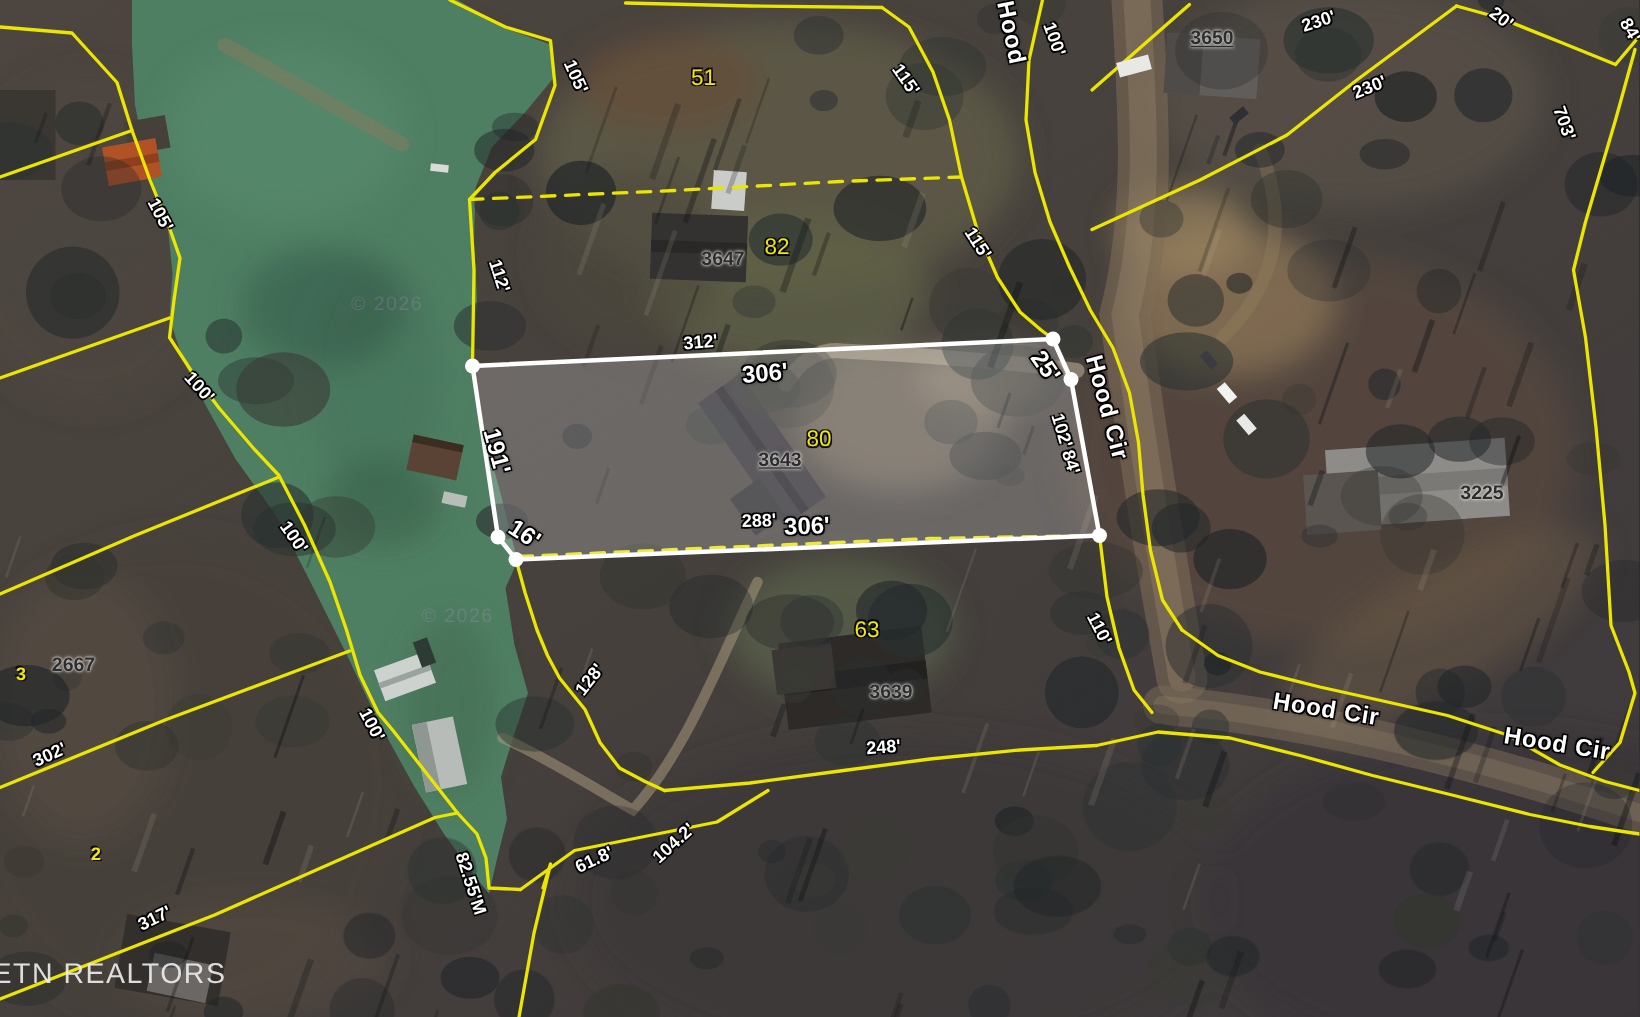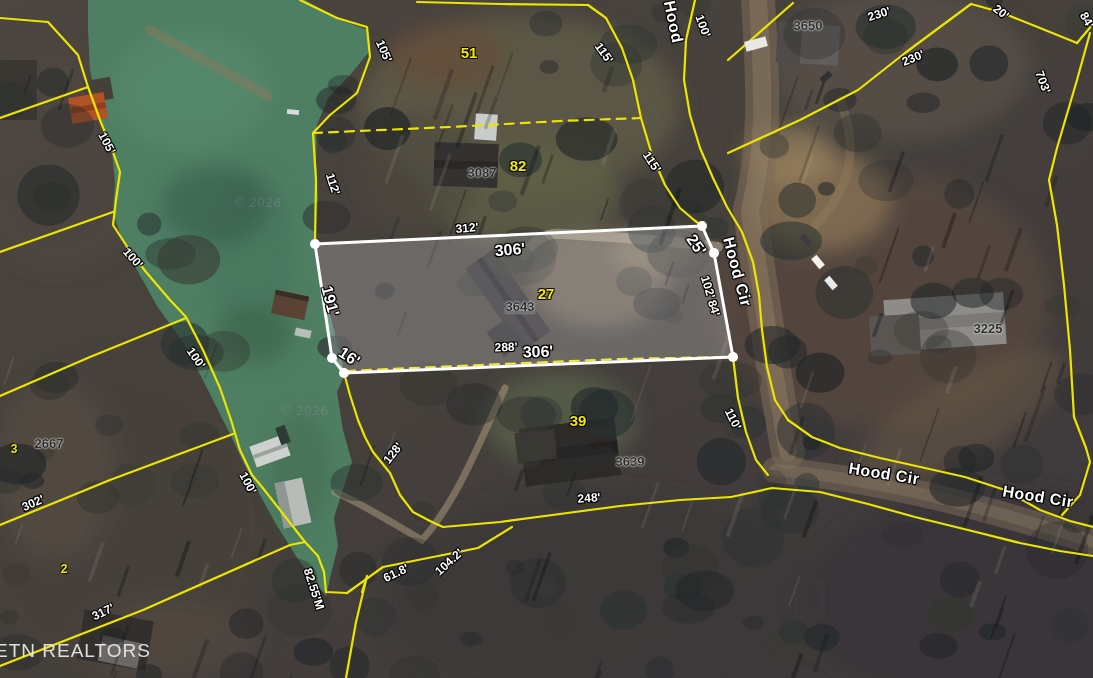--- a/index.html
+++ b/index.html
@@ -5,21 +5,21 @@
   html,body{margin:0;padding:0;background:#222;}
   #stage{position:relative;width:1093px;height:678px;overflow:hidden;background:#454039;
          font-family:"Liberation Sans",sans-serif;}
   #map-svg{position:absolute;left:0;top:0;}
   #labels{position:absolute;left:0;top:0;width:100%;height:100%;}
   .lbl{position:absolute;white-space:nowrap;pointer-events:none;line-height:1;}
   .dim{font-size:12px;font-weight:bold;color:#fff;
        text-shadow:-1px -1px 0 #000,1px -1px 0 #000,-1px 1px 0 #000,1px 1px 0 #000,0 0 2px #000;}
   .dim-lg{font-size:16px;font-weight:bold;color:#fff;
        text-shadow:-1px -1px 0 #000,1px -1px 0 #000,-1px 1px 0 #000,1px 1px 0 #000,0 0 3px #000;}
-  .lot{font-size:15px;font-weight:bold;color:#f2e70a;
+  .lot{font-size:15px;font-weight:normal;color:#f2e70a;
        text-shadow:-1px -1px 0 rgba(0,0,0,.85),1px 1px 0 rgba(0,0,0,.85),1px -1px 0 rgba(0,0,0,.85),-1px 1px 0 rgba(0,0,0,.85);}
   .lot-sm{font-size:12px;font-weight:bold;color:#f2e70a;
        text-shadow:-1px -1px 0 rgba(0,0,0,.85),1px 1px 0 rgba(0,0,0,.85);}
   .house{font-size:13px;font-weight:bold;color:#2d2d31;
        text-shadow:0 0 2px rgba(230,230,220,.85),0 0 1px rgba(235,235,225,.9),0 0 3px rgba(220,220,210,.6);}
   .road{font-size:16px;font-weight:bold;color:#fff;letter-spacing:.5px;
        text-shadow:-1px -1px 0 #000,1px -1px 0 #000,-1px 1px 0 #000,1px 1px 0 #000,0 0 3px #000;}
   .watermark{font-size:19px;font-weight:normal;color:#ececec;opacity:.92;letter-spacing:1px;}
   .copyright{font-size:13px;color:#f0abfc;opacity:.16;letter-spacing:1px;}
 </style>
@@ -460,28 +460,28 @@
       <div class="lbl dim" style="left: 733px; top: 419px; transform: translate(-50%, -50%) rotate(63deg);">110'</div>
       <div class="lbl dim" style="left: 393px; top: 453px; transform: translate(-50%, -50%) rotate(-52deg);">128'</div>
       <div class="lbl dim" style="left: 589px; top: 498px; transform: translate(-50%, -50%) rotate(-4deg);">248'</div>
       <div class="lbl dim" style="left: 449px; top: 562px; transform: translate(-50%, -50%) rotate(-42deg);">104.2'</div>
       <div class="lbl dim" style="left: 396px; top: 573px; transform: translate(-50%, -50%) rotate(-25deg);">61.8'</div>
       <div class="lbl dim" style="left: 314px; top: 589px; transform: translate(-50%, -50%) rotate(72deg);">82.55'M</div>
       <div class="lbl dim" style="left: 33px; top: 503px; transform: translate(-50%, -50%) rotate(-24deg);">302'</div>
       <div class="lbl dim" style="left: 103px; top: 612px; transform: translate(-50%, -50%) rotate(-26deg);">317'</div>
       <div class="lbl lot" style="left: 469px; top: 52px; transform: translate(-50%, -50%) rotate(0deg);">51</div>
       <div class="lbl lot" style="left: 518px; top: 165px; transform: translate(-50%, -50%) rotate(0deg);">82</div>
-      <div class="lbl lot" style="left: 546px; top: 293px; transform: translate(-50%, -50%) rotate(0deg);">27</div>
-      <div class="lbl lot" style="left: 578px; top: 420px; transform: translate(-50%, -50%) rotate(0deg);">39</div>
+      <div class="lbl lot" style="left: 546px; top: 293px; transform: translate(-50%, -50%) rotate(0deg);">80</div>
+      <div class="lbl lot" style="left: 578px; top: 420px; transform: translate(-50%, -50%) rotate(0deg);">63</div>
       <div class="lbl lot-sm" style="left: 14px; top: 449px; transform: translate(-50%, -50%) rotate(0deg);">3</div>
       <div class="lbl lot-sm" style="left: 64px; top: 569px; transform: translate(-50%, -50%) rotate(0deg);">2</div>
-      <div class="lbl house" style="left: 482px; top: 172px; transform: translate(-50%, -50%) rotate(0deg);">3087</div>
+      <div class="lbl house" style="left: 482px; top: 172px; transform: translate(-50%, -50%) rotate(0deg);">3647</div>
       <div class="lbl house" style="left: 520px; top: 306px; transform: translate(-50%, -50%) rotate(0deg); text-decoration: underline;">3643</div>
-      <div class="lbl house" style="left: 594px; top: 461px; transform: translate(-50%, -50%) rotate(0deg); margin-left: 36px;">3639</div>
-      <div class="lbl house" style="left: 808px; top: 25px; transform: translate(-50%, -50%) rotate(0deg);">3650</div>
+      <div class="lbl house" style="left: 594px; top: 461px; transform: translate(-50%, -50%) rotate(0deg);">3639</div>
+      <div class="lbl house" style="left: 808px; top: 25px; transform: translate(-50%, -50%) rotate(0deg); text-decoration: underline;">3650</div>
       <div class="lbl house" style="left: 988px; top: 328px; transform: translate(-50%, -50%) rotate(0deg);">3225</div>
       <div class="lbl house" style="left: 49px; top: 443px; transform: translate(-50%, -50%) rotate(0deg);">2667</div>
       <div class="lbl road" style="left: 673px; top: 22px; transform: translate(-50%, -50%) rotate(78deg);">Hood</div>
       <div class="lbl road" style="left: 737px; top: 272px; transform: translate(-50%, -50%) rotate(75deg);">Hood Cir</div>
       <div class="lbl road" style="left: 884px; top: 474px; transform: translate(-50%, -50%) rotate(9deg);">Hood Cir</div>
       <div class="lbl road" style="left: 1038px; top: 497px; transform: translate(-50%, -50%) rotate(9deg);">Hood Cir</div>
       <div class="lbl watermark" style="left: 73px; top: 650px; transform: translate(-50%, -50%) rotate(0deg);">ETN REALTORS</div>
       <div class="lbl copyright" style="left: 258px; top: 202px; transform: translate(-50%, -50%) rotate(0deg);">© 2026</div>
       <div class="lbl copyright" style="left: 305px; top: 410px; transform: translate(-50%, -50%) rotate(0deg);">© 2026</div>
     </div>

